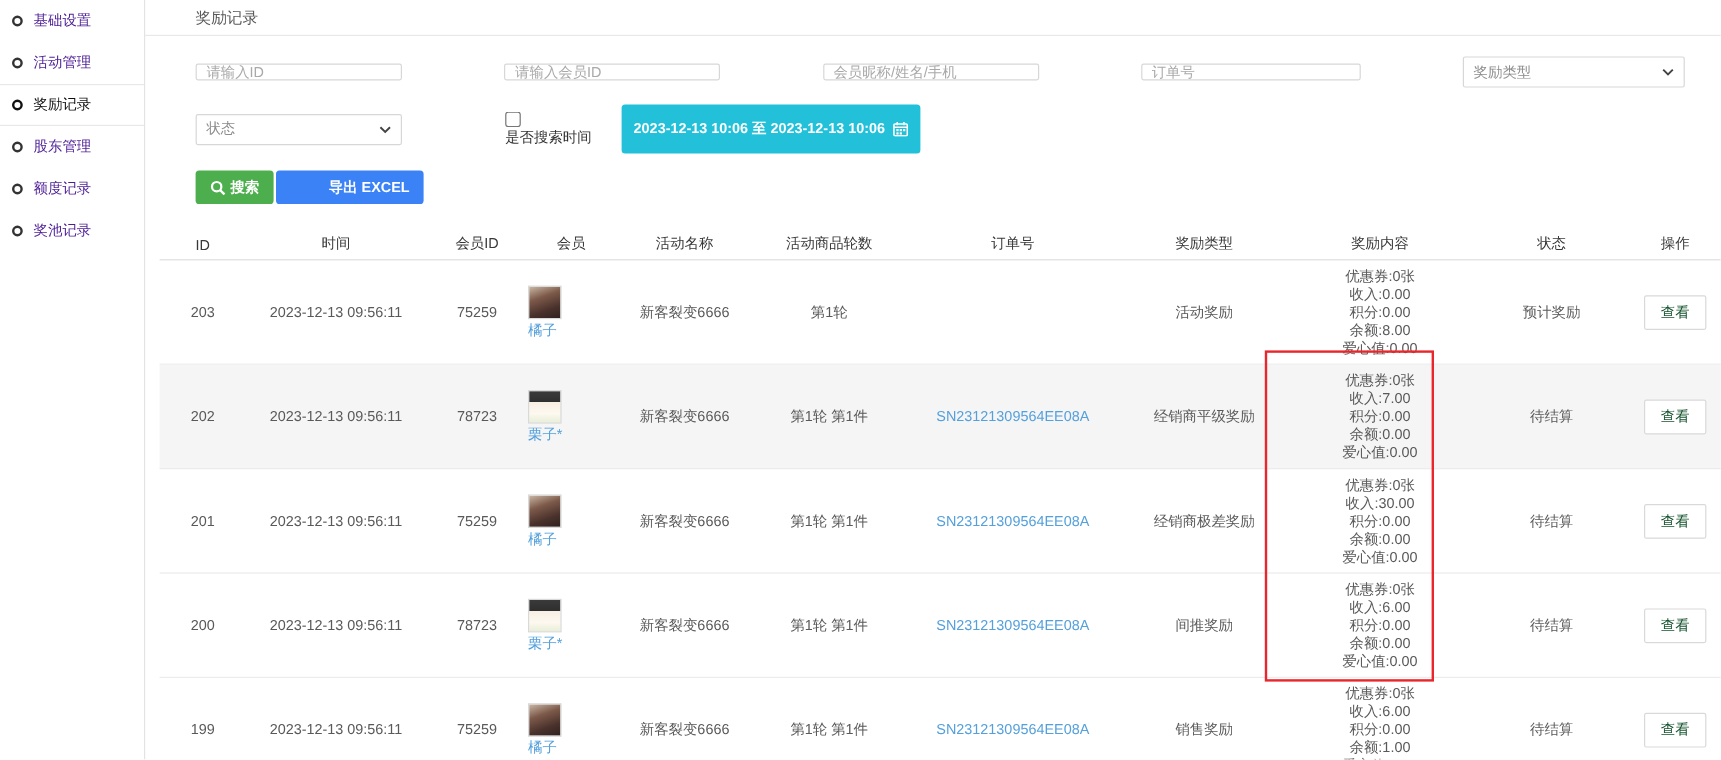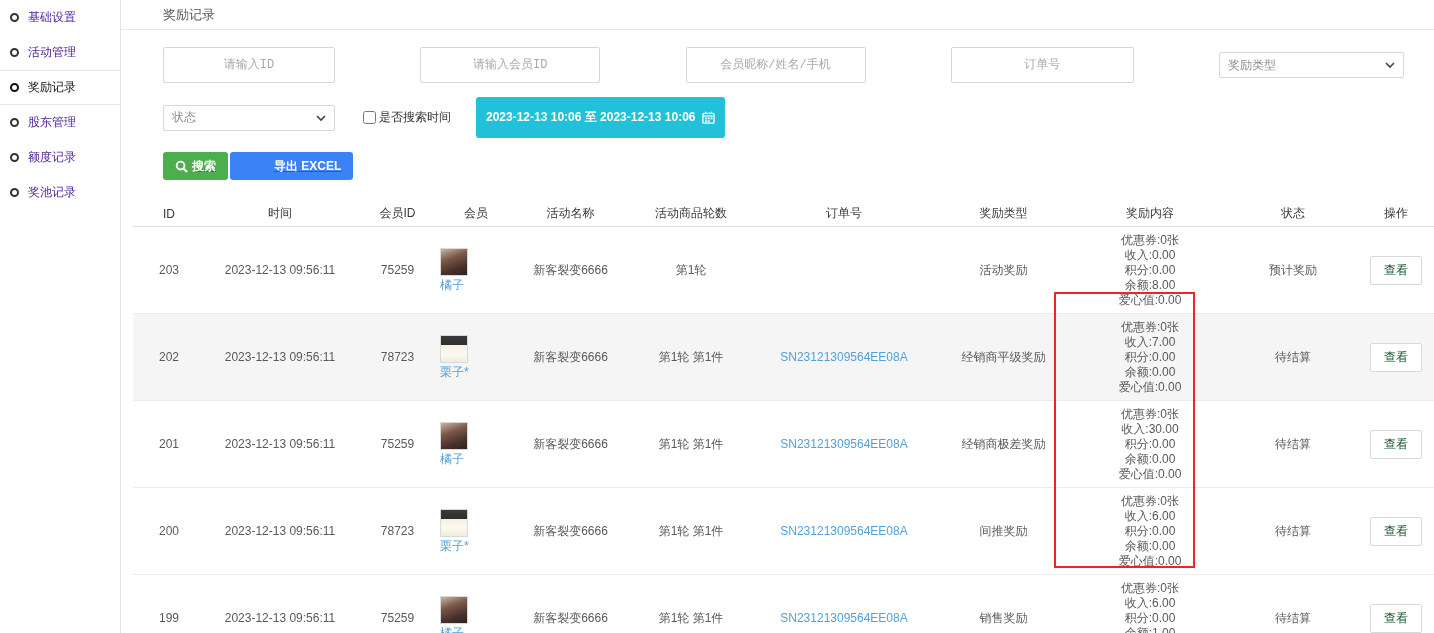--- a/index.html
+++ b/index.html
@@ -16,29 +16,29 @@
 
   
   .content { flex:1; position:relative; }
   .page-header { padding:6px 20px 5px 42px; border-bottom:1px solid #e8e8e8; }
   .page-title { font-size:13px; color:#595959; line-height:18px; }
 
   .filters { margin:17px 30px 0 42px; }
   .f-row { display:flex; align-items:center; }
   .f-row1 { justify-content:space-between; }
   .f-row2 { margin-top:14px; }
-  .f-row3 { margin-top:14px;text-decoration:underline; }
-  .inp { height:36px; border:1px solid #d7d7d7; border-radius:2px; padding:0 8px; font-size:12px;
-         color:#333; outline:none; background:#fff; font-family:Liberation Mono, monospace;text-align:center; }
+  .f-row3 { margin-top:14px; }
+  .inp { height:14px; border:1px solid #d7d7d7; border-radius:2px; padding:0 8px; font-size:12px;
+         color:#333; outline:none; background:#fff; font-family:Liberation Sans, sans-serif; }
   .inp::placeholder { color:#a9a9a9; }
   .sel { height:26px; border:1px solid #d7d7d7; border-radius:2px; padding:0 8px; display:flex;
          align-items:center; justify-content:space-between; color:#8c8c8c; background:#fff; cursor:pointer; }
   .sel .chev { width:10px; height:10px; flex:0 0 10px; margin-left:6px; }
   .w1{width:172px;} .w2{width:180px;} .w3{width:180px;} .w4{width:180px;} .w5{width:183px;} .w6{width:185px;}
-  .chk-wrap { display:flex; align-items:center; margin-left:28px; color:#333; }
+  .chk-wrap { display:flex; align-items:flex-start; margin-left:86px; color:#333;flex-direction:column; }
   .chk-wrap input { width:13px; height:13px; margin-right:3px; }
   .date-btn { margin-left:25px; height:41px; background:#22c0d9; color:#fff; border:none; border-radius:3px;
               padding:0 10px; font-size:12px; font-weight:700; display:flex; align-items:center; cursor:pointer;
               font-family:inherit; }
   .date-btn svg { margin-left:7px; }
   .btn { height:28px; border:none; border-radius:3px; color:#fff; font-size:12px; font-weight:700;
          padding:0 12px; display:inline-flex; align-items:center; cursor:pointer; font-family:inherit; }
   .btn-green { background:#4cae4c; }
   .btn-cyan { background:#3b82f6; margin-left:2px;padding-left:44px; }
   .btn-green svg { margin-right:4px; }

